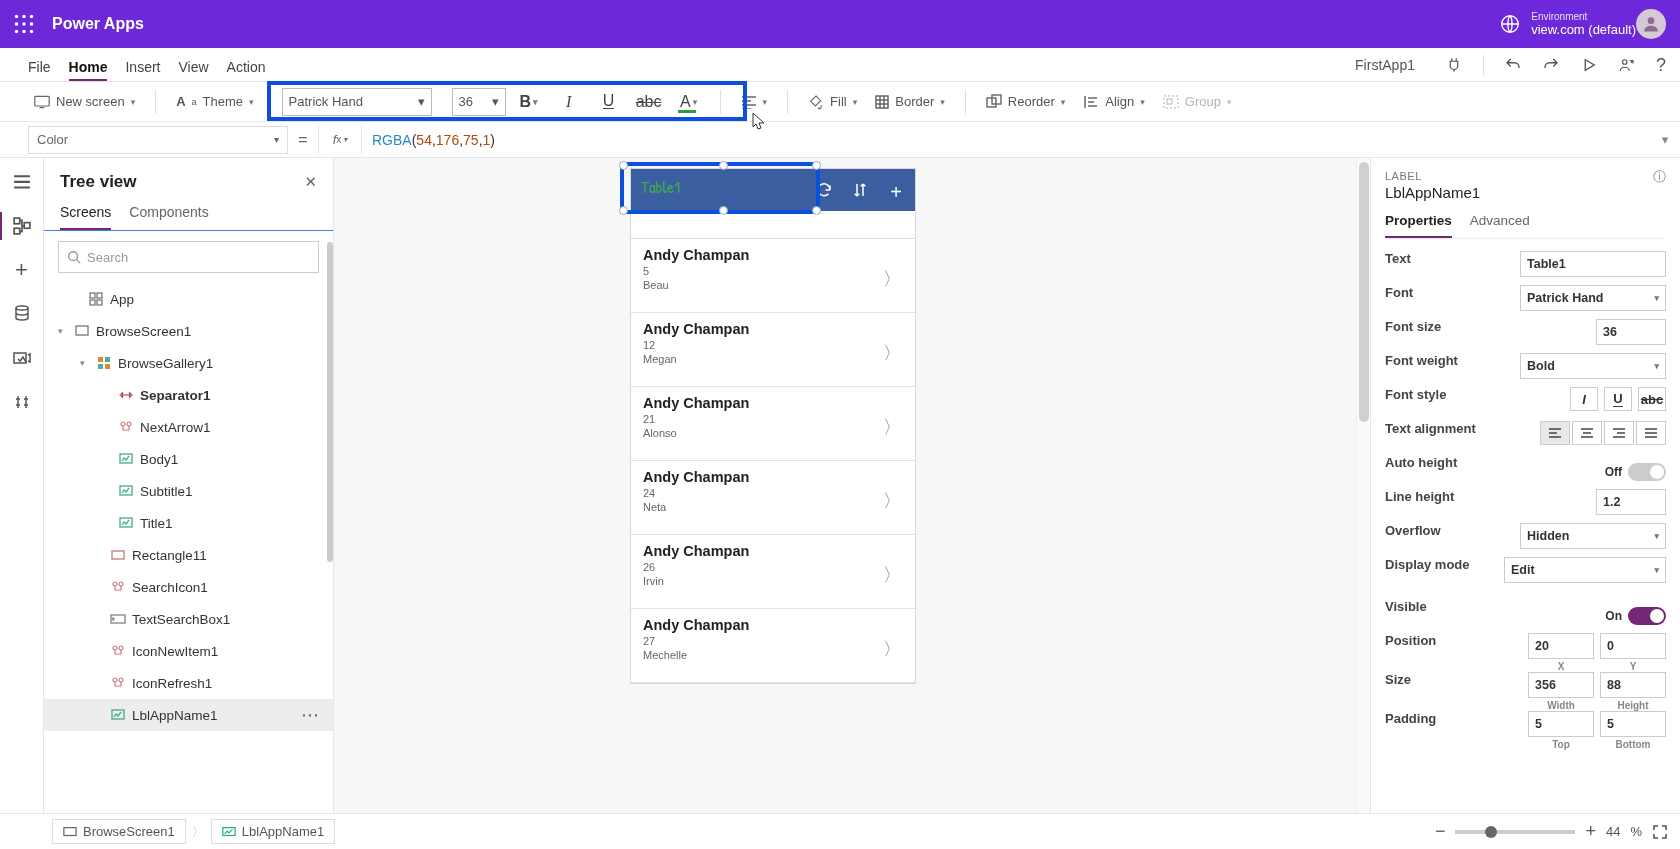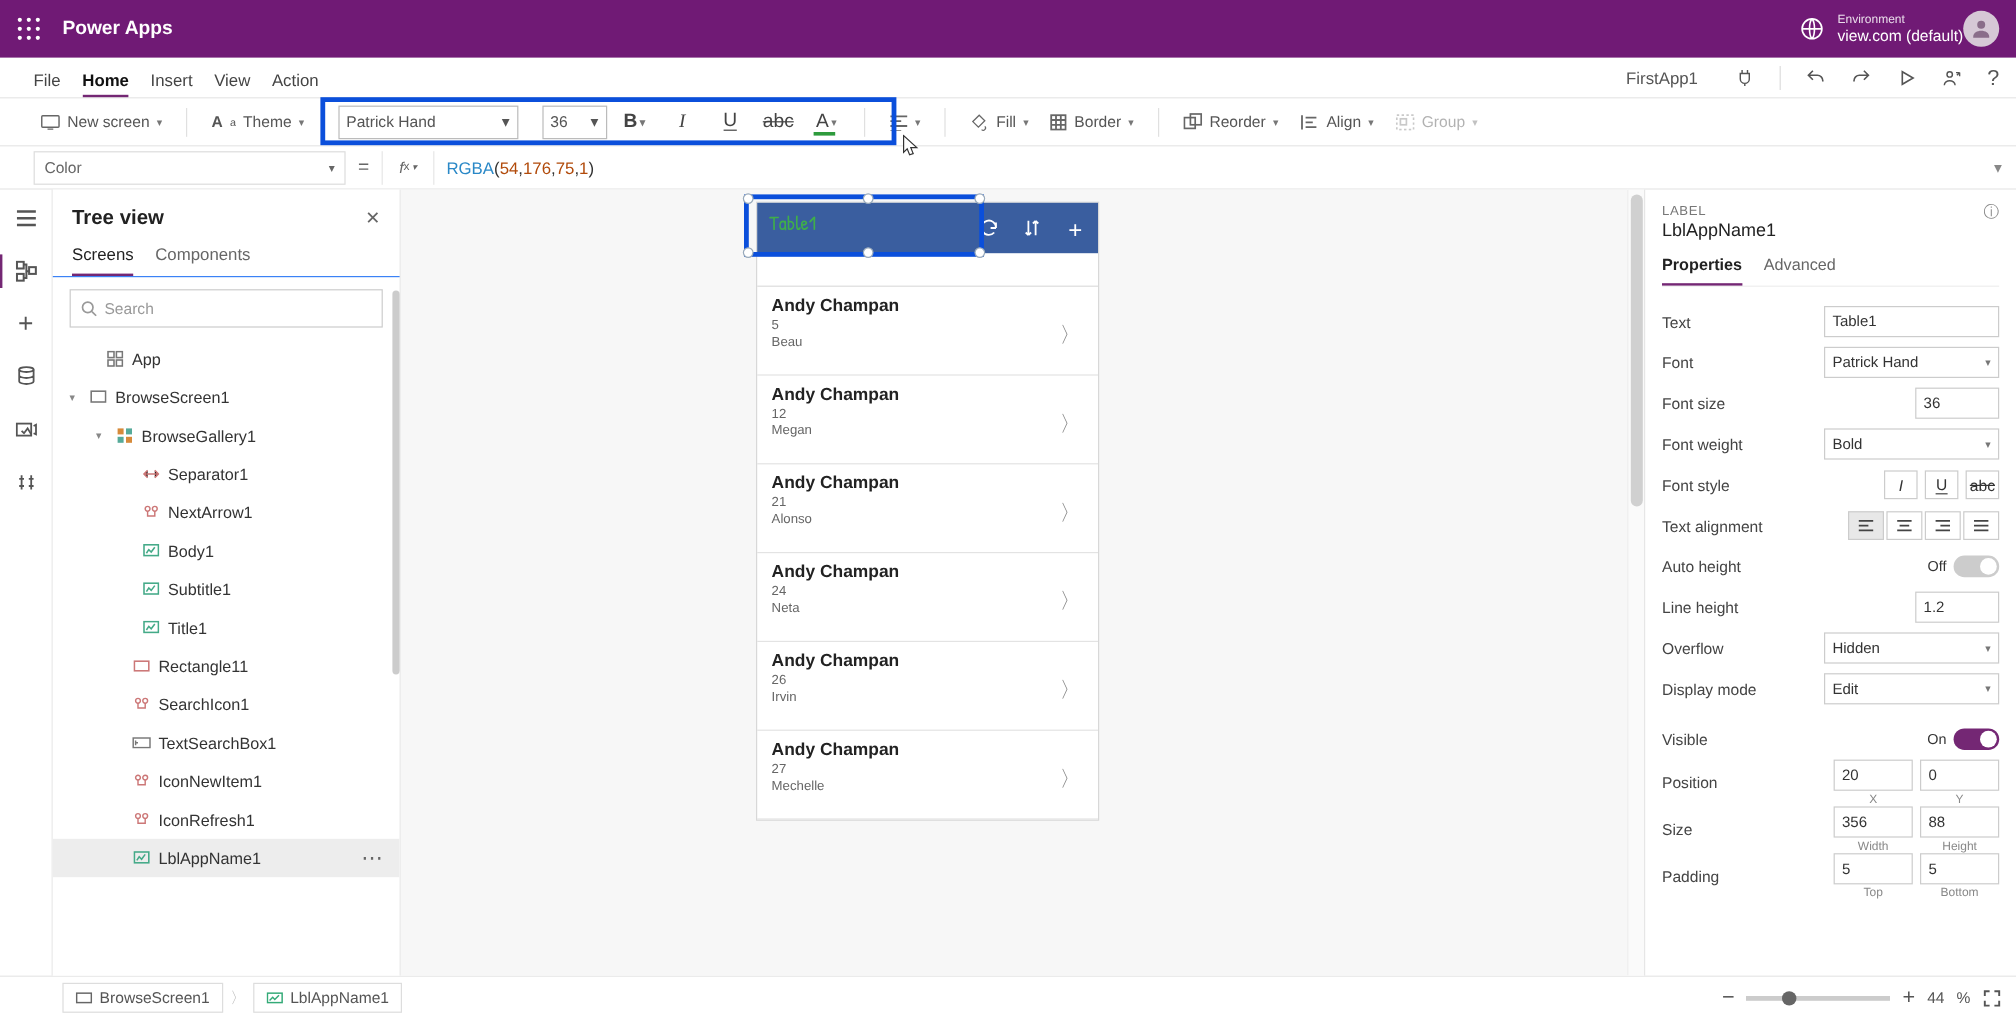--- a/index.html
+++ b/index.html
@@ -1,18 +1,18 @@
 <!DOCTYPE html>
 <html><head>
 <meta charset="utf-8">
 <style>
 * { box-sizing: border-box; margin: 0; padding: 0; font-family: "Segoe UI", Arial, sans-serif; }
 body { width: 1680px; height: 849px; overflow: hidden; background: #fff; font-size: 13px; color: #333; }
 
-.titlebar { height: 48px; background: #701a75; color: #fff; display: flex; align-items: center; padding: 0 14px; }
+.titlebar { height: 48px; background: #6d28d9; color: #fff; display: flex; align-items: center; padding: 0 14px; }
 .titlebar .waffle { width: 20px; height: 20px; margin-right: 18px; }
 .titlebar .appname { font-size: 16px; font-weight: 600; flex: 0 0 auto; }
 .titlebar .spacer { flex: 1; }
 .titlebar .env { display: flex; align-items: center; }
 .titlebar .env .ico { width: 22px; height: 22px; margin-right: 10px; }
 .titlebar .env .txt small { font-size: 10px; opacity: .85; display:block; line-height:1; }
 .titlebar .env .txt strong { font-size: 13px; font-weight: 400; }
 .titlebar .avatar { width: 30px; height: 30px; border-radius: 50%; background: #d6c8d6; display:flex; align-items:center; justify-content:center; color:#742774;}
 
 .menubar { height: 34px; display: flex; align-items: flex-end; padding: 0 10px 0 28px; border-bottom: 1px solid #e6e6e6; position: relative; }
@@ -84,21 +84,21 @@
 .canvas-vscroll{position:absolute;right:0;top:0;width:14px;height:100%;background:#fafafa;border-left:1px solid #eee;}
 .canvas-vscroll .thumb{position:absolute;top:4px;left:2px;width:10px;height:260px;background:#d0d0d0;border-radius:5px;}
 
 .proppane { width:310px; border-left:1px solid #e6e6e6; padding:12px 14px; overflow:auto; }
 .proppane .lbl{font-size:11px;color:#777;letter-spacing:.5px;}
 .proppane h4{font-size:15px;font-weight:500;color:#222;margin:2px 0 8px;}
 .proppane .qmark{position:absolute;right:14px;top:10px;color:#888;}
 .proppane .ptabs{display:flex;gap:18px;border-bottom:1px solid #eee;margin-bottom:12px;}
 .proppane .ptabs span{padding:4px 0 8px;font-size:13.5px;color:#666;}
 .proppane .ptabs span.active{color:#222;border-bottom:2px solid #742774;font-weight:600;}
-.prow{display:flex;align-items:center;justify-content:space-between;min-height:34px;font-size:13px;color:#333;}
+.prow{display:flex;justify-content:space-between;min-height:34px;font-size:13px;color:#333;font-weight:bold;}
 .prow .k{color:#444;}
 .pinput{height:26px;border:1px solid #ccc;padding:0 6px;font-size:12.5px;background:#fff;display:flex;align-items:center;justify-content:space-between;}
 .pinput .chev{font-size:9px;color:#777;}
 .btn3{display:flex;gap:6px;}
 .btn3 .b{width:28px;height:24px;border:1px solid #ccc;display:flex;align-items:center;justify-content:center;font-size:13px;}
 .btn4{display:flex;gap:2px;}
 .btn4 .b{width:30px;height:24px;border:1px solid #ccc;display:flex;align-items:center;justify-content:center;}
 .btn4 .b.on{background:#e8e8e8;}
 .toggle{width:38px;height:18px;border-radius:9px;background:#ccc;position:relative;}
 .toggle .knob{position:absolute;top:2px;width:14px;height:14px;border-radius:50%;background:#fff;}
@@ -388,21 +388,21 @@
           <span class="ico">
             <svg width="14" height="14" viewBox="0 0 14 14" fill="#d68a3a">
               <rect x="1" y="1" width="5" height="5"></rect>
               <rect x="8" y="1" width="5" height="5" fill="#5a9"></rect>
               <rect x="1" y="8" width="5" height="5" fill="#5a9"></rect>
               <rect x="8" y="8" width="5" height="5"></rect>
             </svg>
           </span>
           <span>BrowseGallery1</span>
         </div>
-        <div class="tree-row" style="padding-left: 58px;">
+        <div class="tree-row" style="padding-left: 58px; font-weight: bold;">
           <span style="width:12px;margin-right:4px;"></span>
           <span class="ico">
             <svg width="14" height="10" viewBox="0 0 14 10" stroke="#c77" stroke-width="1.3">
               <path d="M1 5h12M4 2l-3 3 3 3M10 2l3 3-3 3"></path>
             </svg>
           </span>
           <span>Separator1</span>
         </div>
         <div class="tree-row" style="padding-left: 58px;">
           <span style="width:12px;margin-right:4px;"></span>
@@ -670,21 +670,21 @@
       </div>
     <div class="prow">
         <span class="k">Overflow</span>
       <div class="pinput" style="width:146px;">
           <span>Hidden</span>
           <span class="chev">▾</span>
         </div>
       </div>
     <div class="prow">
         <span class="k">Display mode</span>
-      <div class="pinput" style="width:146px;">
+      <div class="pinput" style="width:162px;">
           <span>Edit</span>
           <span class="chev">▾</span>
         </div>
       </div>
     <div style="height:8px;"></div>
     <div class="prow">
         <span class="k">Visible</span>
       <div style="display:flex;align-items:center;gap:6px;">
           <span style="font-size:12px;">On</span>
       <div class="toggle on">

